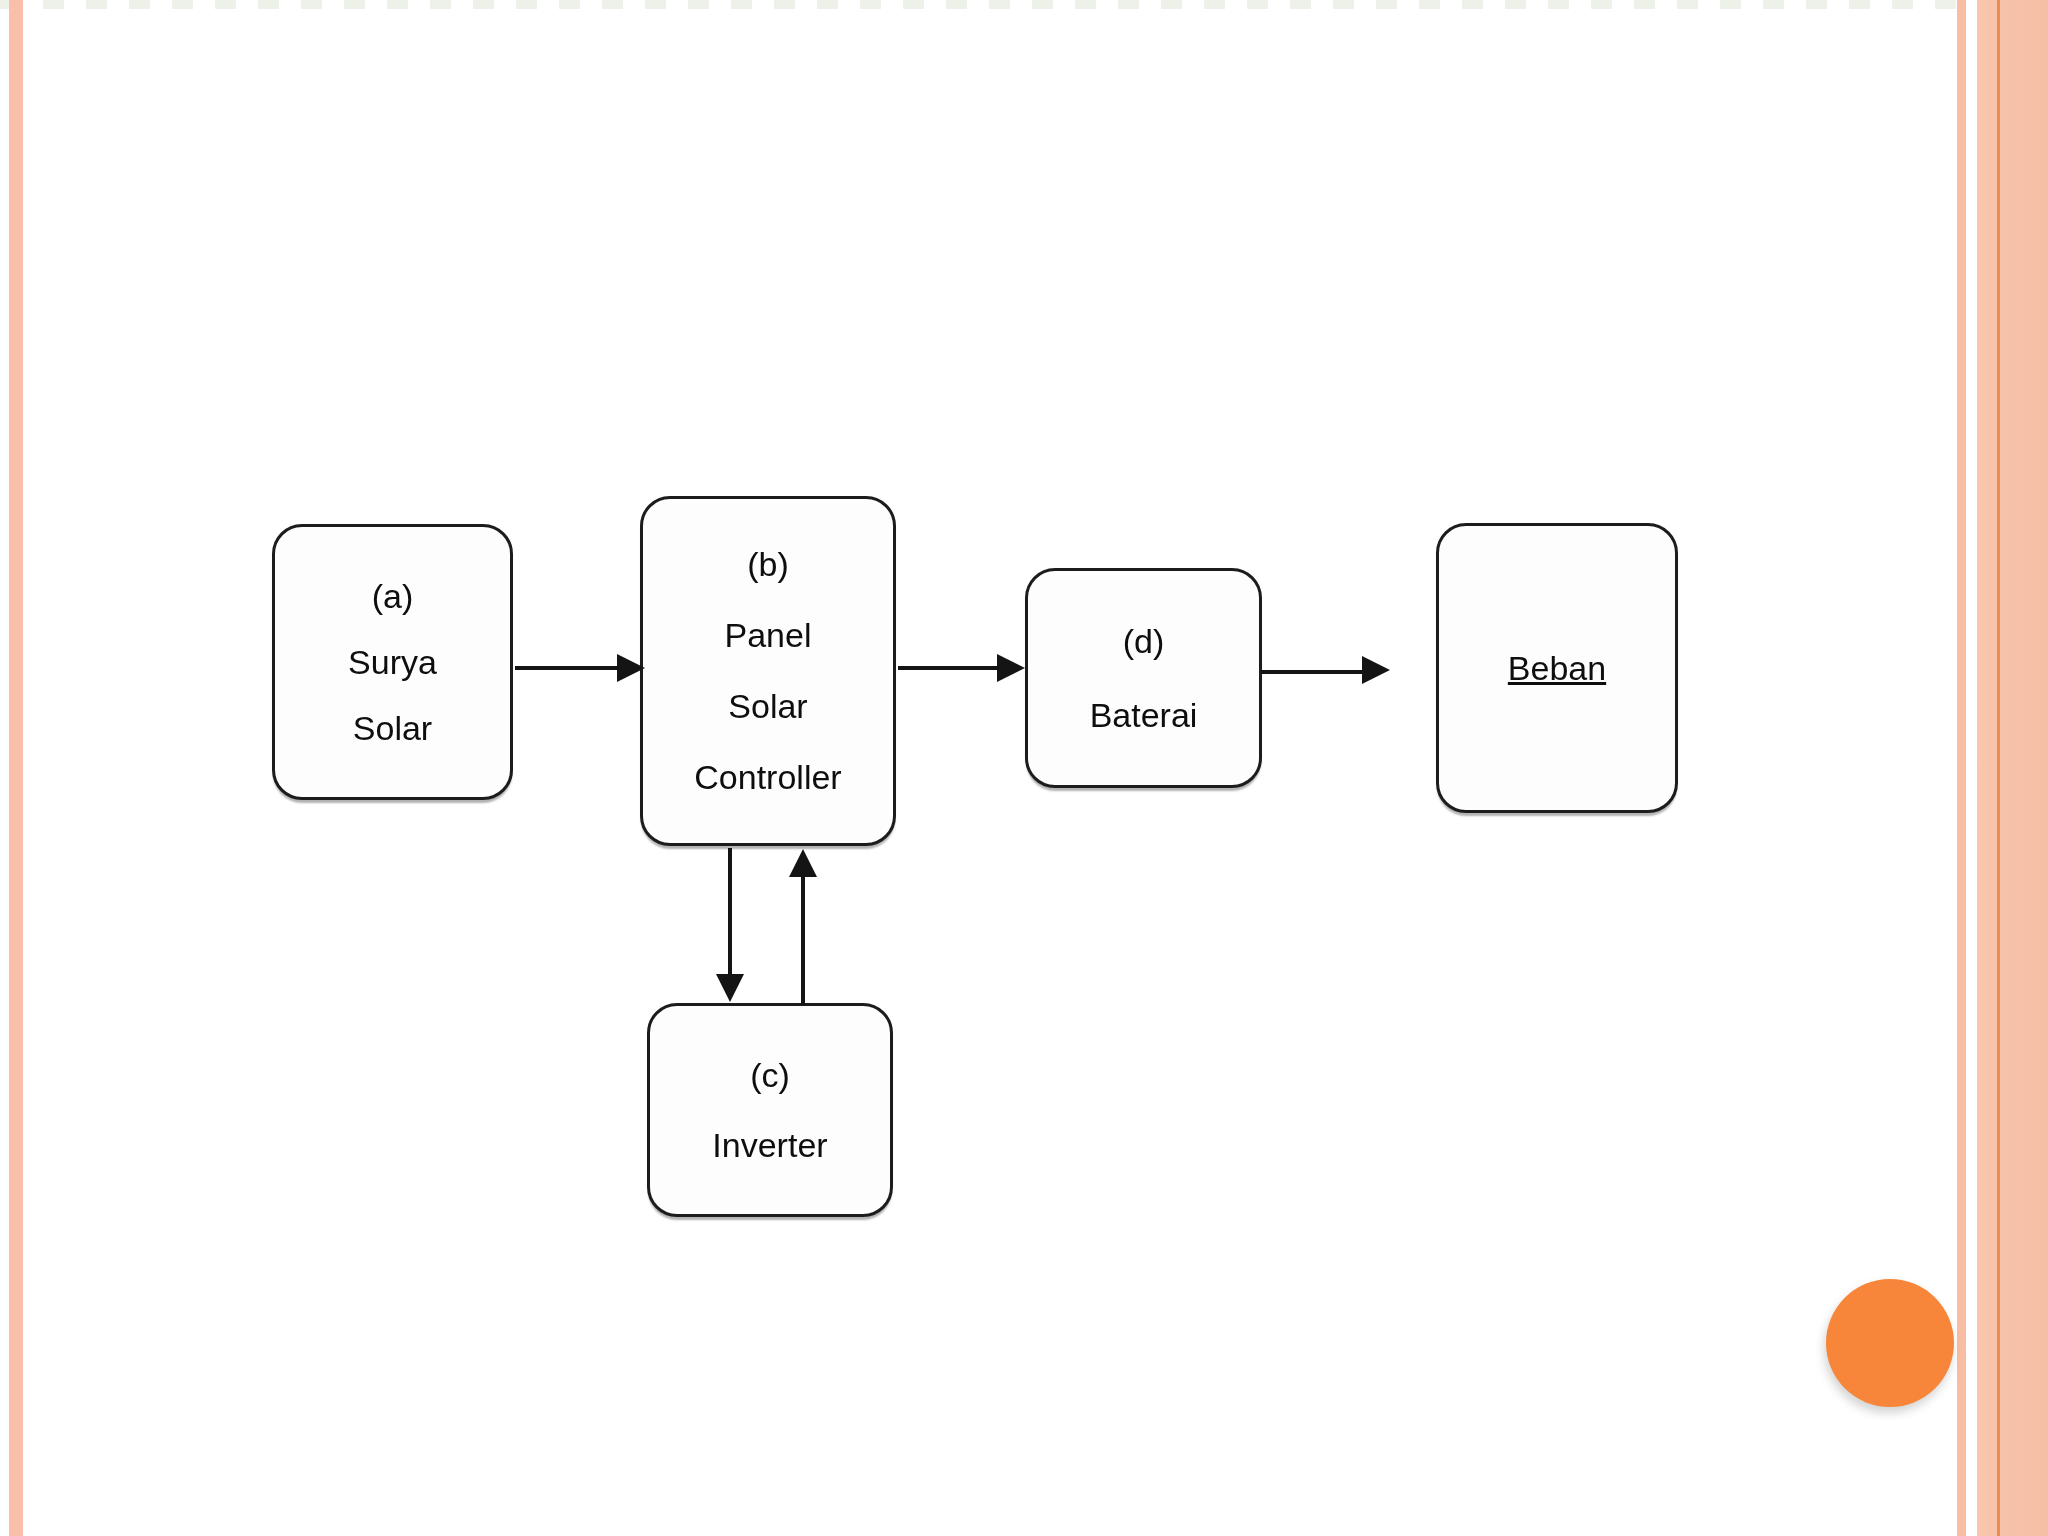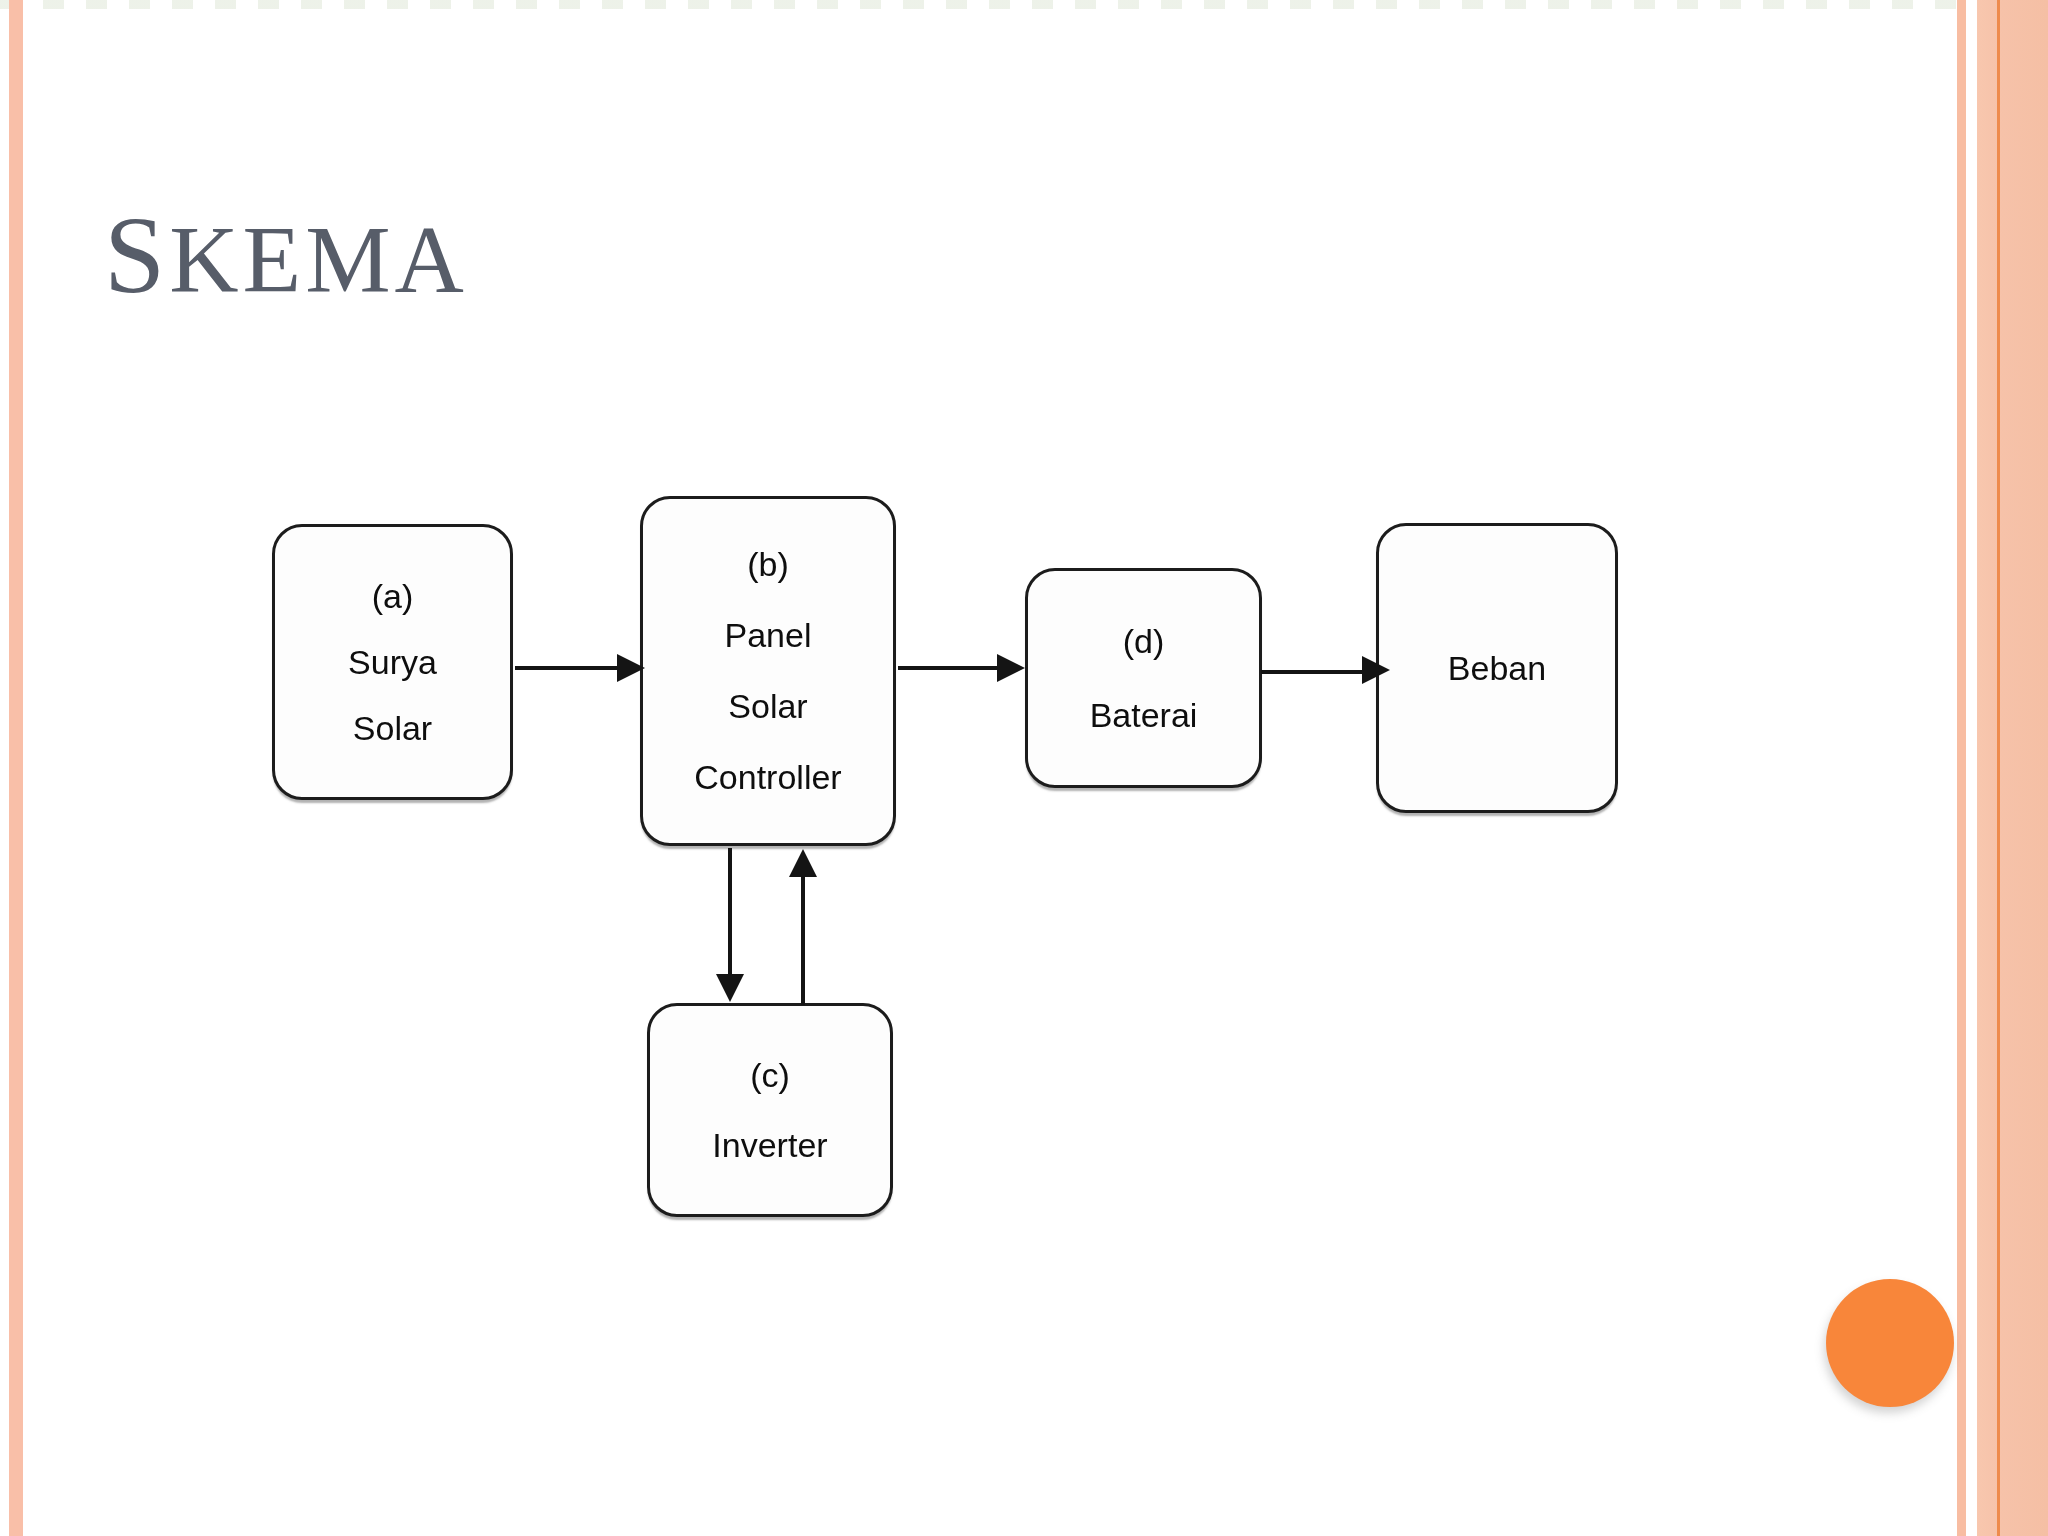--- a/index.html
+++ b/index.html
@@ -52,21 +52,21 @@
     position:absolute; box-sizing:border-box;
     background:#FDFDFD; border:3px solid #1C1C1C; border-radius:30px;
     display:flex; flex-direction:column; align-items:center; justify-content:center;
     text-align:center; color:#0E0E0E; font-size:34px;
     box-shadow:0 4px 2px -1px rgba(115,115,115,0.55);
   }
   .node span { display:block; }
   .node-a    { left:272px;  top:524px;  width:241px; height:276px; line-height:66px; }
   .node-b    { left:640px;  top:496px;  width:256px; height:350px; line-height:71px; }
   .node-d    { left:1025px; top:568px;  width:237px; height:220px; line-height:74px; }
-  .node-load { left:1376px; top:523px;  width:242px; height:290px; line-height:70px; }
+  .node-load { left:1436px; top:523px;  width:242px; height:290px; line-height:70px;text-decoration:underline; }
   .node-c    { left:647px;  top:1003px; width:246px; height:214px; line-height:70px; }
 
   
   .hline { position:absolute; height:4px; background:#141414; }
   .vline { position:absolute; width:4px;  background:#141414; }
   .head-right {
     position:absolute; width:0; height:0;
     border-top:14px solid transparent; border-bottom:14px solid transparent;
     border-left:28px solid #141414;
   }
@@ -98,21 +98,20 @@
 <div class="canvas">
 
   <div class="top-dashes"></div>
   <div class="stripe-left"></div>
   <div class="stripe-right-thin"></div>
   <div class="band-right">
     <div class="accent-line"></div>
   </div>
   <div class="deco-circle"></div>
 
-  <h1 class="slide-title">SKEMA</h1>
 
   <div>
 
     <div class="node node-a">
       <span>(a)</span>
       <span>Surya</span>
       <span>Solar</span>
     </div>
 
     <div class="node node-b">

